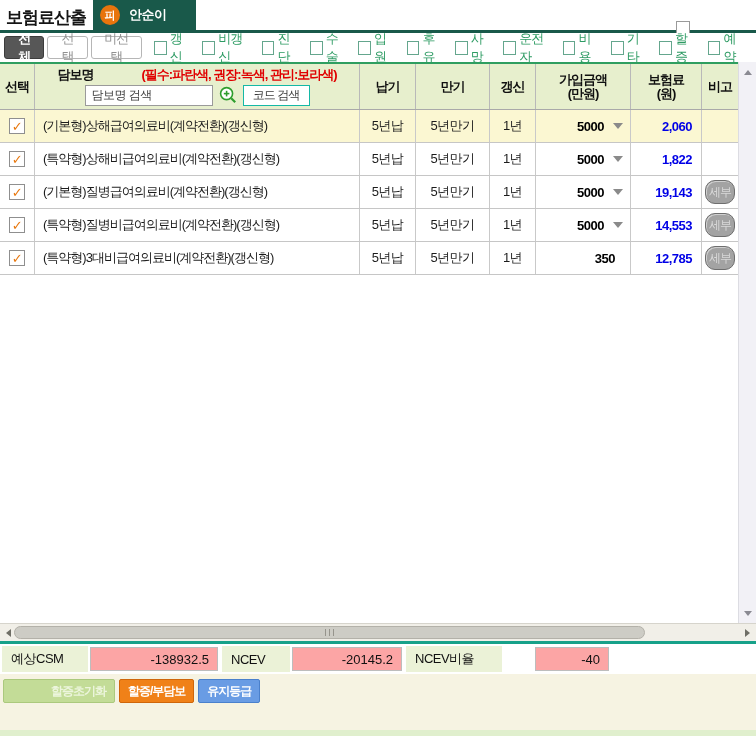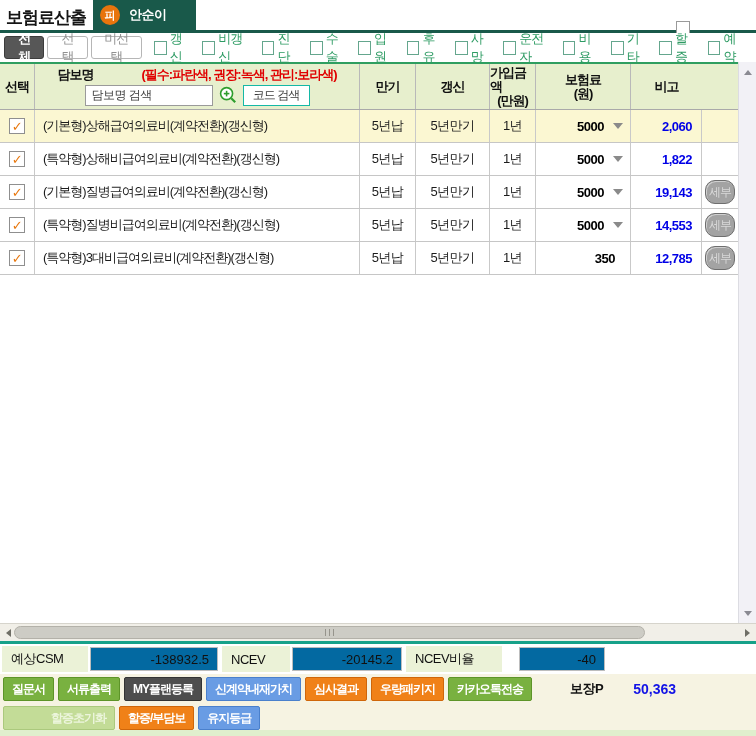--- a/index.html
+++ b/index.html
@@ -78,25 +78,25 @@
   .tri-right { width:0; height:0; border-top:4px solid transparent; border-bottom:4px solid transparent; border-left:5px solid #6f6e66; }
   .hthumb { position:absolute; left:14px; top:2px; width:631px; height:13px; background:#cdccc5;
     border:1px solid #b3b1a9; border-radius:7px; display:flex; align-items:center; justify-content:center; }
   .grip { width:10px; height:7px; background-image:repeating-linear-gradient(90deg,#96948c 0 1px,transparent 1px 4px); }
 
   
   .divider { position:absolute; top:641px; left:0; right:0; height:3px; background:#17a189; }
   .stats { position:absolute; top:644px; left:0; right:16px; height:30px; background:#fff; display:flex; align-items:center; padding-left:2px; }
   .stat-label { height:26px; background:#ebf2d7; display:flex; align-items:center; padding-left:9px;
     font-size:13px; color:#111; letter-spacing:-0.5px; }
-  .stat-value { height:24px; background:#0369a1; border:1px solid #bdbdbd; display:flex; align-items:center;
+  .stat-value { height:24px; background:#fca5a5; border:1px solid #bdbdbd; display:flex; align-items:center;
     justify-content:flex-end; padding-right:8px; font-size:13px; color:#111; }
   .w-l1{width:86px;} .w-v1{width:128px; margin:0 2px;}
   .w-l2{width:68px; margin-left:2px;} .w-v2{width:110px; margin:0 2px;}
-  .w-l3{width:96px; margin-left:2px;} .w-v3{width:86px; margin-left:17px;}
+  .w-l3{width:96px; margin-left:2px;} .w-v3{width:74px; margin-left:33px;}
 
   
   .actions { position:absolute; top:674px; left:0; right:0; bottom:0; background:#f6f3e2; }
   .actions-row { display:flex; align-items:center; padding-left:3px; }
   .actions-row.r1 { margin-top:3px; }
   .actions-row.r2 { margin-top:5px; }
   .btn { height:24px; padding:0 8px; margin-right:4px; font-size:12px; font-weight:bold; color:#fff;
     border-radius:2px; display:flex; align-items:center; letter-spacing:-1px; font-family:inherit; border:1px solid transparent; }
   .btn.green { background:#79b140; border-color:#5d9428; }
   .btn.dark { background:#4e4e4e; border-color:#333; }
@@ -192,20 +192,21 @@
           <input class="search-input" type="text" placeholder="담보명 검색" style="">
           <svg class="zoom-icon" viewBox="0 0 18 18">
             <circle cx="7.6" cy="7.6" r="6" fill="#ffffff" stroke="#2e9e2e" stroke-width="1.6"></circle>
             <line x1="7.6" y1="4.8" x2="7.6" y2="10.4" stroke="#2e9e2e" stroke-width="1.6"></line>
             <line x1="4.8" y1="7.6" x2="10.4" y2="7.6" stroke="#2e9e2e" stroke-width="1.6"></line>
             <line x1="12.2" y1="12.2" x2="16.2" y2="16.2" stroke="#2e9e2e" stroke-width="2.2"></line>
           </svg>
           <input class="code-input" type="text" placeholder="코드 검색" style="">
         </div>
       </div>
+      <div class="th">납기</div>
       <div class="th">만기</div>
       <div class="th">갱신</div>
       <div class="th">
         <span>가입금액</span>
         <span>(만원)</span>
       </div>
       <div class="th">
         <span>보험료</span>
         <span>(원)</span>
       </div>
@@ -324,31 +325,20 @@
   <div class="stats">
     <div class="stat-label w-l1">예상CSM</div>
     <div class="stat-value w-v1">-138932.5</div>
     <div class="stat-label w-l2">NCEV</div>
     <div class="stat-value w-v2">-20145.2</div>
     <div class="stat-label w-l3">NCEV비율</div>
     <div class="stat-value w-v3">-40</div>
   </div>
 
   <div class="actions">
-    <div class="actions-row r1">
-      <button class="btn green">질문서</button>
-      <button class="btn green">서류출력</button>
-      <button class="btn dark">MY플랜등록</button>
-      <button class="btn blue">신계약내재가치</button>
-      <button class="btn orange">심사결과</button>
-      <button class="btn orange">우량패키지</button>
-      <button class="btn green">카카오톡전송</button>
-      <span class="coverage-p-label">보장P</span>
-      <span class="coverage-p-value">50,363</span>
-    </div>
     <div class="actions-row r2">
       <button class="btn disabled">할증초기화</button>
       <button class="btn orange">할증/부담보</button>
       <button class="btn blue">유지등급</button>
     </div>
     <div class="bottom-strip"></div>
   </div>
 
 </div>
 

